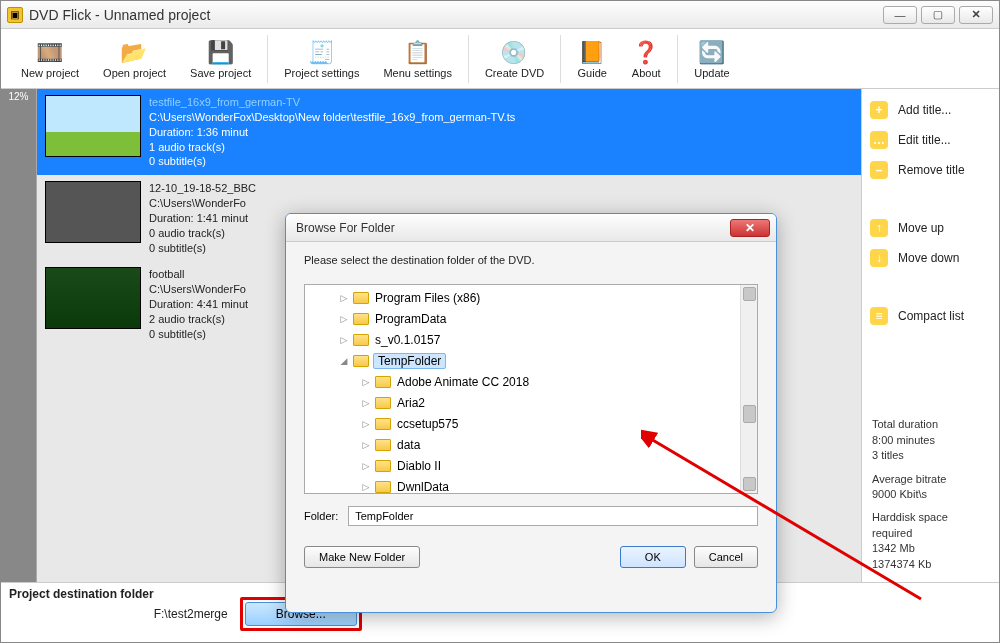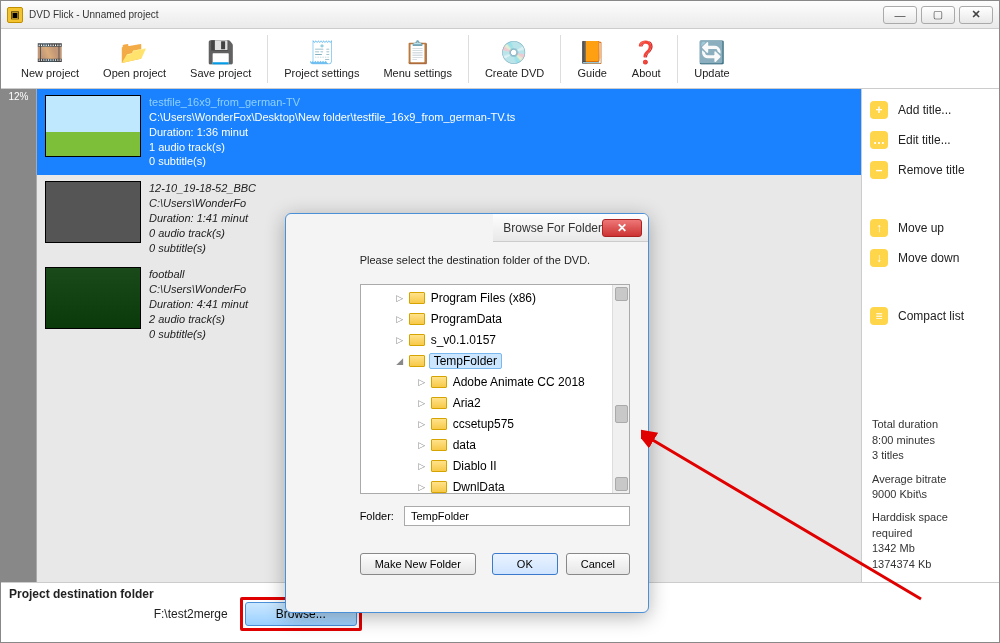--- a/index.html
+++ b/index.html
@@ -1,73 +1,73 @@
 <!DOCTYPE html>
 <html><head>
 <meta charset="utf-8">
 <style>
   * { box-sizing: border-box; margin: 0; padding: 0; font-family: 'Segoe UI', Tahoma, sans-serif; }
   html, body { width: 1000px; height: 643px; overflow: hidden; background: #f0f0f0; }
   .window { width: 1000px; height: 643px; background: #f0f0f0; border: 1px solid #888; display: flex; flex-direction: column; }
   .titlebar { height: 28px; background: linear-gradient(#fdfdfd,#eaeaea); display: flex; align-items: center; padding: 0 6px; border-bottom: 1px solid #ccc; }
   .titlebar .title-icon { width:16px; height:16px; background:#f4c430; border:1px solid #c09000; border-radius:2px; margin-right:6px; display:flex; align-items:center; justify-content:center; font-size:10px; color:#000; }
-  .titlebar .title { font-size: 10px; color:#333; flex:1; }
+  .titlebar .title { font-size: 14px; color:#333; flex:1; }
   .win-controls { display:flex; gap:4px; }
   .win-btn { width:34px; height:18px; border:1px solid #aaa; border-radius:3px; background:linear-gradient(#fff,#e8e8e8); display:flex; align-items:center; justify-content:center; font-size:11px; color:#444; }
   .win-btn.close { font-weight:bold; }
   .toolbar { height: 60px; background:#fff; border-bottom:1px solid #ccc; display:flex; align-items:center; padding:0 8px; }
   .toolbtn { display:flex; flex-direction:column; align-items:center; justify-content:center; padding:0 12px; height:100%; font-size:11px; color:#222; cursor:pointer; }
   .toolbtn .ticon { width:30px; height:28px; display:flex; align-items:center; justify-content:center; font-size:22px; }
   .sep { width:1px; height:48px; background:#ddd; margin:0 4px; }
   .content { flex:1; display:flex; background:#e8e8e8; position:relative; }
   .gauge { width:36px; background:#888; color:#fff; font-size:10px; text-align:center; padding-top:2px; border-right:1px solid #aaa; }
   .titlelist { flex:1; background:#e8e8e8; overflow:hidden; }
   .title-item { display:flex; padding:6px 8px; gap:8px; }
   .title-item.selected { background:#1a82ff; color:#fff; }
   .thumb { width:96px; height:62px; background:#333; border:1px solid #000; flex-shrink:0; }
   .thumb.t1 { background: linear-gradient(#bfe8ff 0 60%, #7ebf3a 60% 100%); }
   .thumb.t2 { background: #555; }
   .thumb.t3 { background: linear-gradient(#1a4a1a, #0a3a0a); }
   .title-meta { font-size:11px; line-height:1.35; }
   .title-meta .tname { color:#8fd0ff; font-size:11px; }
-  .title-item:not(.selected) .title-meta { color:#222;font-style:italic; }
+  .title-item:not(.selected) .title-meta { color:#222; }
   .title-item:not(.selected) .tname { color:#222; font-weight:normal; }
   .sidebar { width:138px; background:#fff; border-left:1px solid #ccc; display:flex; flex-direction:column; padding-top:6px; }
   .side-btn { display:flex; align-items:center; gap:10px; padding:6px 8px; font-size:12px; color:#222; cursor:pointer; }
   .side-btn .sicon { width:18px; height:18px; background:#ffd54a; border-radius:4px; display:flex; align-items:center; justify-content:center; color:#fff; font-size:12px; font-weight:bold; }
   .side-gap { height:28px; }
   .stats { padding:10px 10px; font-size:11px; color:#333; margin-top:auto; line-height:1.4; }
   .stats .lbl { margin-top:8px; }
   .footer { height:60px; background:#fff; border-top:1px solid #ccc; display:flex; flex-direction:row; padding:4px 8px; }
   .footer .flabel { font-size:12px; font-weight:bold; color:#222; }
   .footer .frow { display:flex; align-items:center; gap:12px; margin-top:2px; }
   .footer .fpath { flex:1; font-size:12px; color:#222; padding:3px 0; }
   .browse-btn { width:112px; height:24px; background:linear-gradient(#cce8ff,#99d0ff); border:1px solid #4a90d9; border-radius:3px; font-size:12px; display:flex; align-items:center; justify-content:center; cursor:pointer; }
   .browse-highlight { border:3px solid #e00000; padding:2px; border-radius:2px; }
   
   .arrow { position:absolute; pointer-events:none; }
   
-  .dialog-glass { position:absolute; left:284px; top:124px; width:364px; height:400px; border:1px solid #4a90d9; border-radius:6px; overflow:hidden; display:flex; flex-direction:column; box-shadow:0 4px 20px rgba(0,0,0,.3); background:#f4f4f4;align-items:flex-end; }
+  .dialog-glass { position:absolute; left:284px; top:124px; width:492px; height:400px; border:1px solid #4a90d9; border-radius:6px; overflow:hidden; display:flex; flex-direction:column; box-shadow:0 4px 20px rgba(0,0,0,.3); background:#f4f4f4; }
   .dlg-title { height:28px; background:linear-gradient(#fefefe,#e8e8e8); display:flex; align-items:center; padding-left:10px; font-size:12px; color:#333; border-bottom:1px solid #ccc; }
   .dlg-title .close { margin-left:auto; margin-right:6px; width:40px; height:18px; background:linear-gradient(#e77,#c33); border:1px solid #a22; border-radius:3px; color:#fff; display:flex; align-items:center; justify-content:center; font-size:12px; font-weight:bold; }
   .dlg-body { padding:12px 18px 10px 18px; flex:1; display:flex; flex-direction:column; }
   .dlg-msg { font-size:11px; color:#222; }
   .tree { margin-top:18px; border:1px solid #aaa; background:#fff; height:210px; overflow:hidden; position:relative; font-size:12px; }
   .tree-inner { padding:2px 0; }
   .tree-row { display:flex; align-items:center; height:21px; padding-left:12px; }
   .tree-row .tw { display:inline-flex; align-items:center; gap:4px; }
   .tree-row .exp { width:10px; color:#888; font-size:9px; display:inline-block; text-align:center; }
   .folder-icon { width:16px; height:12px; background:linear-gradient(#ffe28a,#f7c948); border:1px solid #d6a400; border-radius:1px; display:inline-block; }
   .tree-row.selected .label { background:#cde6ff; border:1px solid #7ab8ef; border-radius:2px; padding:0 4px; }
   .tree-row .label { padding:0 2px; }
   .tree-scroll { position:absolute; right:0; top:0; width:17px; height:100%; background:#f0f0f0; border-left:1px solid #ddd; }
   .tree-scroll .thumb { position:absolute; left:2px; width:13px; height:14px; background:#c8c8c8; border:1px solid #aaa; border-radius:2px; }
   .dlg-folder-row { display:flex; align-items:center; gap:10px; margin-top:12px; font-size:11px; }
   .dlg-folder-row input { flex:1; border:1px solid #aaa; height:20px; padding:0 6px; font-size:11px; }
-  .dlg-buttons { display:flex; align-items:center; gap:8px; margin-top:27px; }
+  .dlg-buttons { display:flex; align-items:center; gap:8px; margin-top:20px; }
   .dlg-btn { height:22px; padding:0 14px; border:1px solid #888; border-radius:3px; font-size:11px; background:linear-gradient(#fdfdfd,#e6e6e6); display:flex; align-items:center; justify-content:center; cursor:pointer; }
   .dlg-btn.primary { border:1px solid #3b79cc; background:linear-gradient(#eaf3ff,#cfe4ff); padding:0 24px; }
   .dlg-buttons .spacer { flex:1; }
 </style>
 </head>
 <body>
 
 <div class="window">
   <div class="titlebar">
     <div class="title-icon">▣</div>

